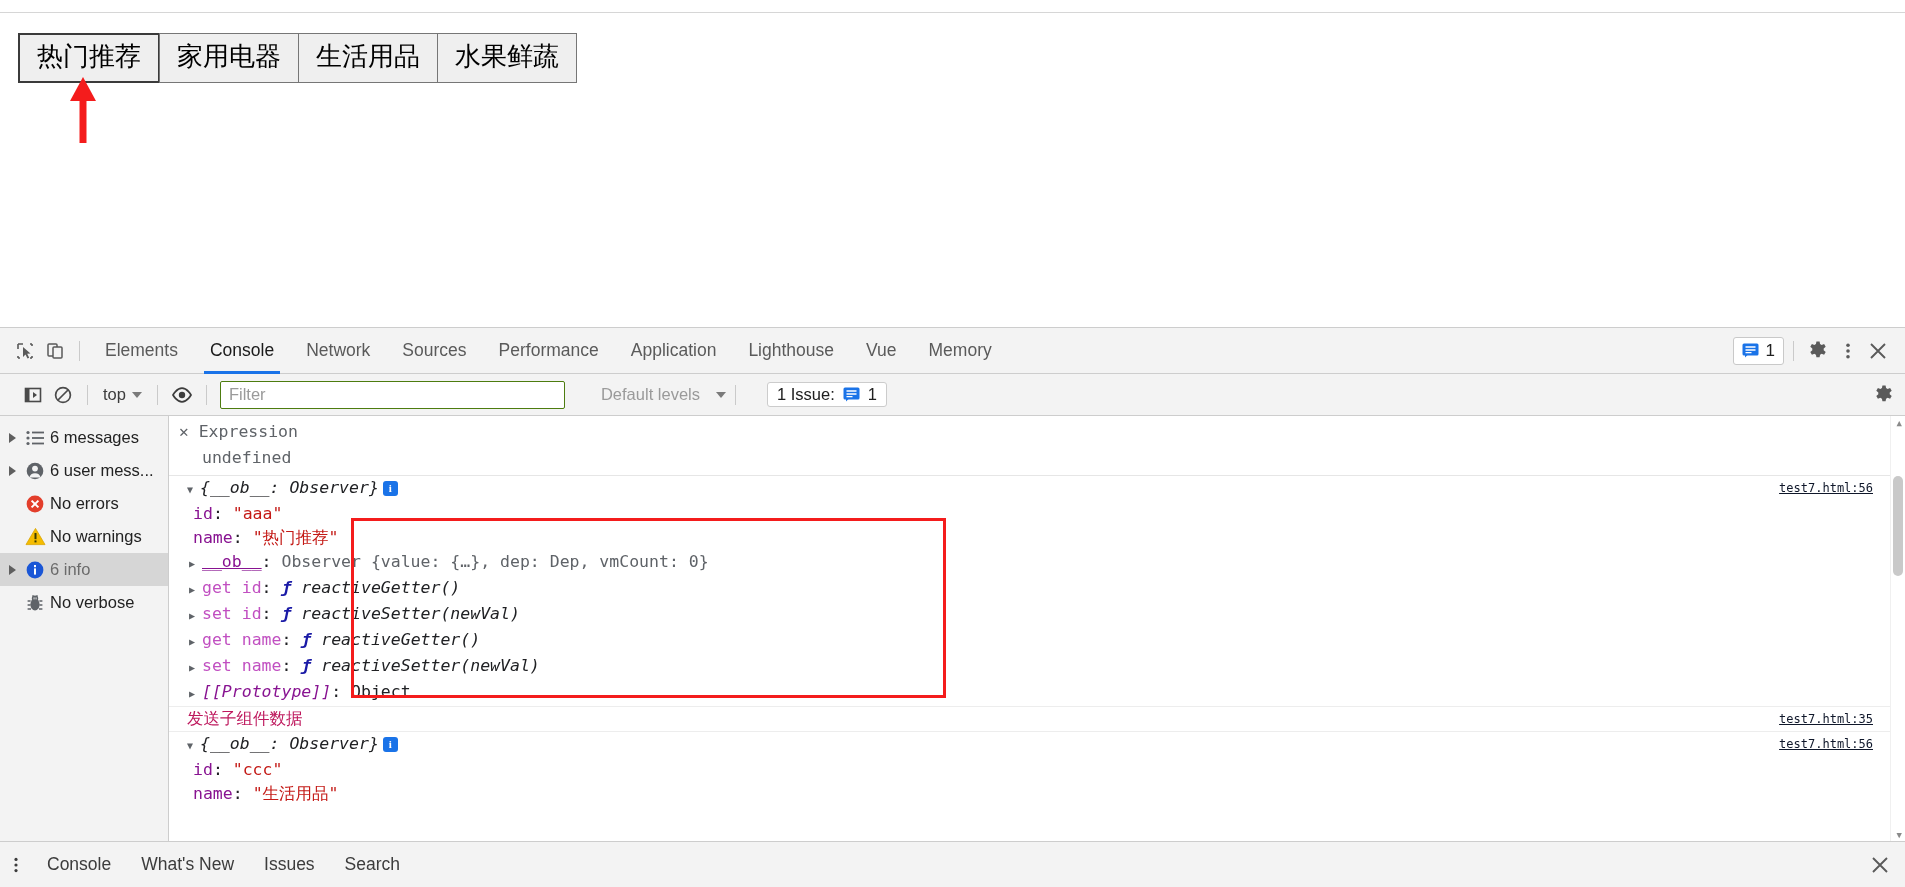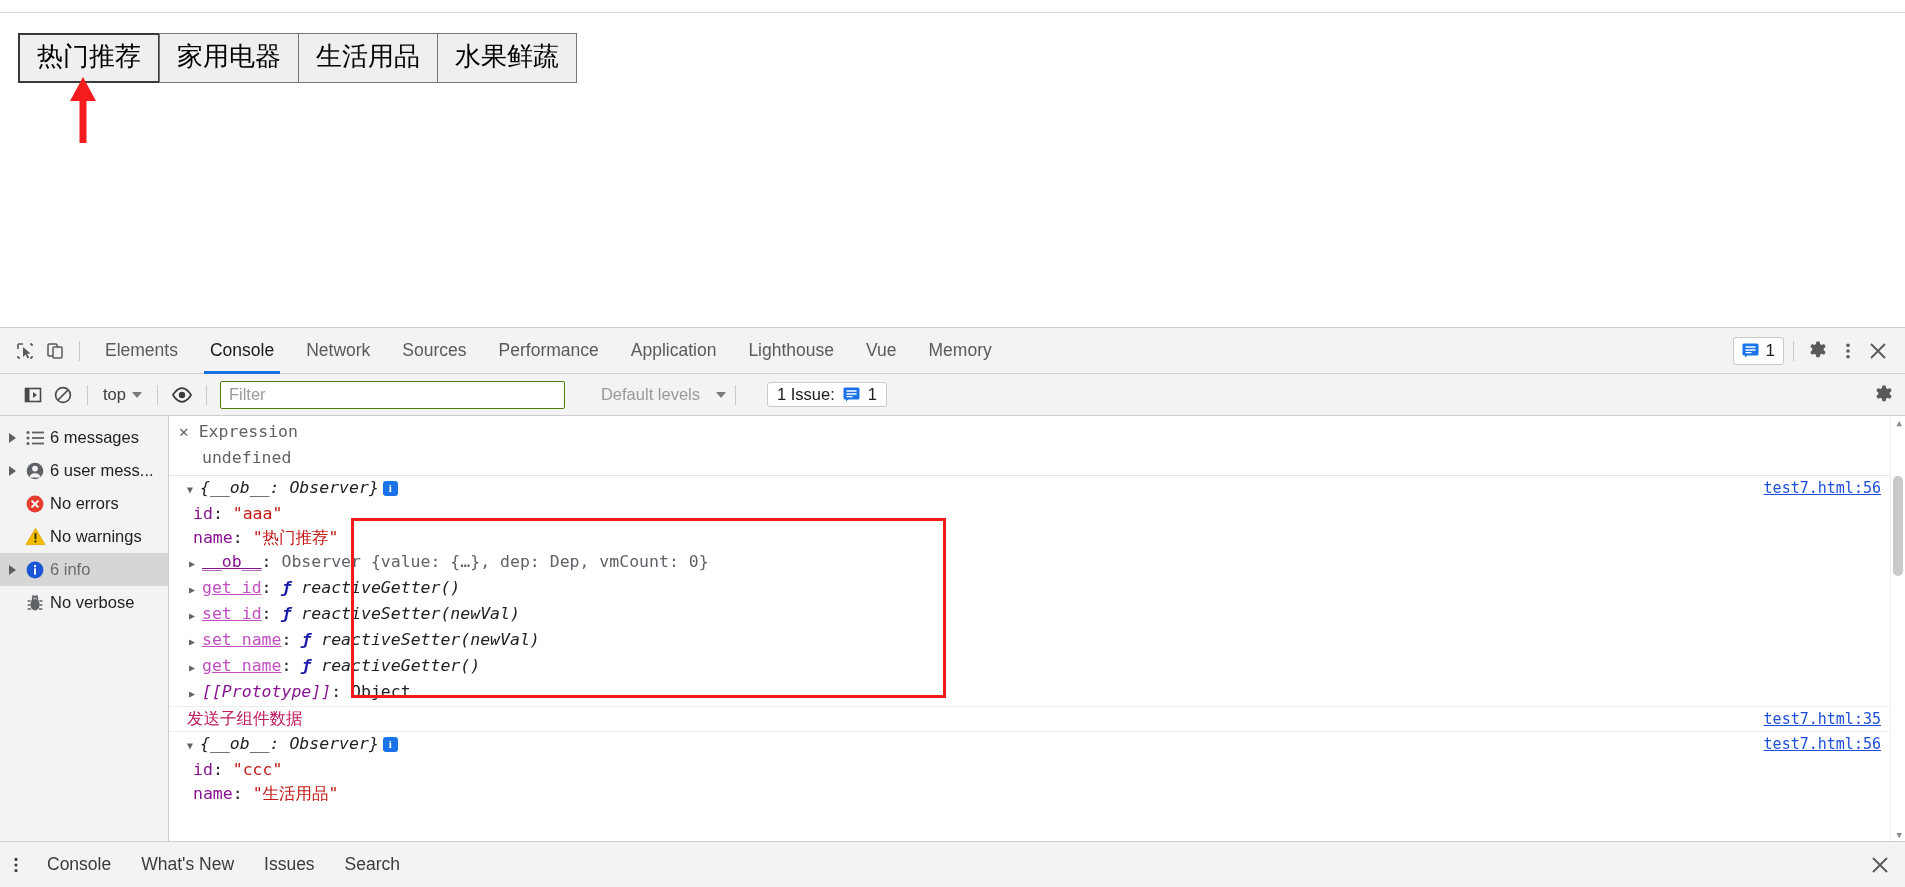--- a/index.html
+++ b/index.html
@@ -122,30 +122,30 @@
     font-size:16.5px; color:#202124;
   }
   .liveexp { border-bottom:1px solid #e6e6e6; padding:6px 0 8px 0; background:#fff; }
   .liveexp .row1 { display:flex; align-items:center; gap:10px; padding-left:10px; color:#5f6368; }
   .liveexp .row2 { padding-left:33px; color:#5f6368; margin-top:7px; }
   .xmark { font-size:16px; color:#5f6368; cursor:pointer; }
 
   .msgrow { position:relative; padding:1px 0 1px 18px; line-height:22px; }
   .msgrow.bord { border-bottom:1px solid #ededed; }
   .srclink {
-    position:absolute; right:24px; top:1px; color:#1d4ed8;
-    text-decoration:underline; font-size:15px; cursor:pointer;
+    position:absolute; right:32px; top:1px; color:#0f172a;
+    text-decoration:underline; font-size:12px; cursor:pointer;
   }
   .arrw { display:inline-block; width:13px; color:#5f6368; }
   .arrw.down::before { content:"\25BC"; font-size:10px; }
   .arrw.right::before { content:"\25B6"; font-size:10px; }
   .ob-head { color:#202124; font-style:italic; }
   .k-name { color:#881391; }
   .k-ul { color:#881391; text-decoration:underline; }
-  .k-get { color:#c14fc1;text-decoration:underline; }
+  .k-get { color:#c14fc1; }
   .str { color:#c41a16; }
   .plain { color:#202124; }
   .muted { color:#5f6368; }
   .fnkw { color:#1a1aa6; font-style:italic; font-weight:bold; }
   .fname { color:#202124; font-style:italic; }
   .proto { color:#881391; font-style:italic; }
   .cntext { font-family:"DejaVu Sans", sans-serif; color:#be185d; }
   .indent1 { padding-left:24px; }
   .indent2 { padding-left:20px; }
 
@@ -414,24 +414,24 @@
         <div class="msgrow indent2">
           <span class="arrw right"></span><span class="k-ul">__ob__</span><span class="plain">: </span><span class="muted">Observer {value: {…}, dep: Dep, vmCount: 0}</span>
         </div>
         <div class="msgrow indent2">
           <span class="arrw right"></span><span class="k-get">get id</span><span class="plain">: </span><span class="fnkw">ƒ</span> <span class="fname">reactiveGetter()</span>
         </div>
         <div class="msgrow indent2">
           <span class="arrw right"></span><span class="k-get">set id</span><span class="plain">: </span><span class="fnkw">ƒ</span> <span class="fname">reactiveSetter(newVal)</span>
         </div>
         <div class="msgrow indent2">
+          <span class="arrw right"></span><span class="k-get">get name</span><span class="plain">: </span><span class="fnkw">ƒ</span> <span class="fname">reactiveGetter()</span>
+        </div>
+        <div class="msgrow indent2">
           <span class="arrw right"></span><span class="k-get">set name</span><span class="plain">: </span><span class="fnkw">ƒ</span> <span class="fname">reactiveSetter(newVal)</span>
-        </div>
-        <div class="msgrow indent2">
-          <span class="arrw right"></span><span class="k-get">get name</span><span class="plain">: </span><span class="fnkw">ƒ</span> <span class="fname">reactiveGetter()</span>
         </div>
         <div class="msgrow indent2 bord">
           <span class="arrw right"></span><span class="proto">[[Prototype]]</span><span class="plain">: </span><span class="plain">Object</span>
         </div>
 
         <div class="msgrow bord">
           <span class="cntext">发送子组件数据</span>
           <a class="srclink">test7.html:35</a>
         </div>
 

